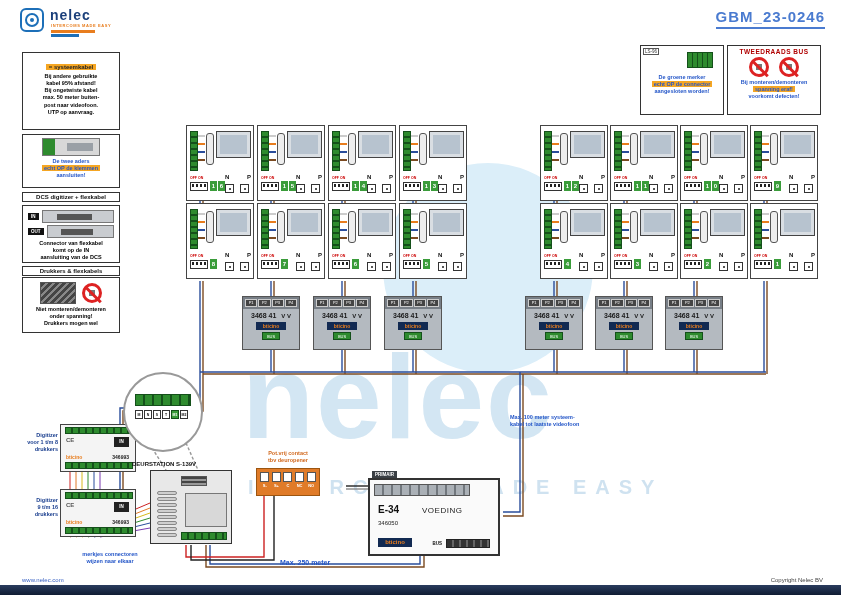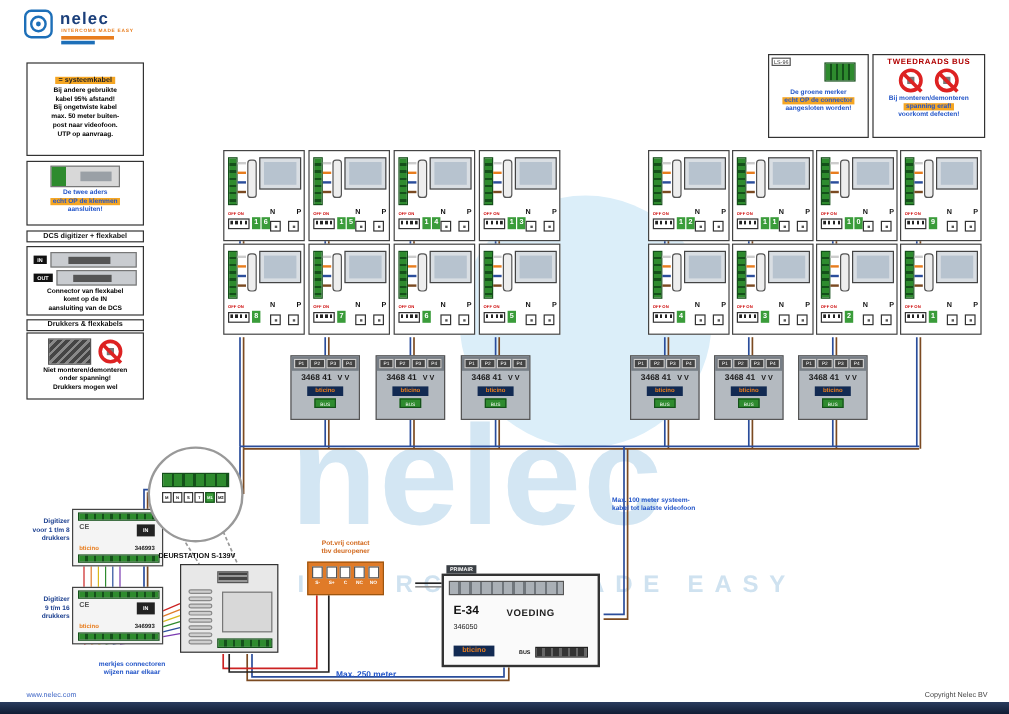--- a/index.html
+++ b/index.html
@@ -109,21 +109,21 @@
   .contact{left:256px;top:468px;width:64px;height:28px;background:#e07b28;border:1px solid #9c5510;display:flex;justify-content:space-around;padding:3px 2px 0;z-index:2}
   .c-cell{display:flex;flex-direction:column;align-items:center}
   .c-sq{width:9px;height:10px;background:#fff;border:1px solid #555}
   .c-lab{font-size:4px;color:#fff;font-weight:bold;margin-top:1px}
 
   
   .power{left:368px;top:478px;width:132px;height:78px;border:2px solid #333;background:#fafafa;z-index:2}
   .p-tag{left:372px;top:471px;background:#3a3f44;color:#fff;font-size:4.5px;font-weight:bold;padding:1px 3px;z-index:3}
   .p-strip{position:absolute;left:4px;top:4px;width:96px;height:12px;background:repeating-linear-gradient(90deg,#aab0b6 0 7px,#70767c 7px 9px);border:1px solid #555}
   .p-model{position:absolute;left:8px;top:24px;font-size:10px;font-weight:bold;color:#111}
-  .p-name{position:absolute;left:52px;top:26px;font-size:8px;font-weight:bold;color:#222;letter-spacing:.5px}
+  .p-name{position:absolute;left:52px;top:26px;font-size:8px;font-weight:normal;color:#222;letter-spacing:.5px}
   .p-sku{position:absolute;left:8px;top:40px;font-size:6px;color:#222}
   .p-brand{position:absolute;left:8px;bottom:7px;width:34px;height:9px;background:#122a52;color:#e87d1e;font-size:6px;font-weight:bold;text-align:center;line-height:9px}
   .p-buslabel{position:absolute;right:56px;bottom:8px;font-size:4.5px;font-weight:bold;color:#111}
   .p-term{position:absolute;right:8px;bottom:6px;width:44px;height:9px;background:repeating-linear-gradient(90deg,#333 0 5px,#666 5px 7px);border:1px solid #222}
 
   
   .ann-blue{color:#2456c8;font-weight:bold;z-index:3}
   .max100{left:510px;top:414px;font-size:7px;line-height:1.35}
   .max250{left:280px;top:559px;font-size:7px}
   .connect{left:60px;top:551px;width:100px;text-align:center;font-size:5.5px;line-height:1.3}
@@ -203,20 +203,21 @@
       <polyline points="100,471 100,490" fill="none" stroke="#7a3ab0" stroke-width="1"></polyline>
     </svg>
 
   <div class="abs logo hdr">
     <div class="logo-icon"></div>
     <div class="logo-name">nelec</div>
     <div class="logo-tag">intercoms made easy</div>
     <div class="logo-bar1"></div>
     <div class="logo-bar2"></div>
   </div>
+  <div class="abs doc-id">GBM_23-0246</div>
 
   <div class="abs note" style="top:52px;height:78px">
     <div class="note-title">= systeemkabel</div>
     <div>
         <div class="note-line" style="color: inherit;">Bij andere gebruikte</div>
         <div class="note-line" style="color: inherit;">kabel 95% afstand!</div>
         <div class="note-line" style="color: inherit;">Bij ongetwiste kabel</div>
         <div class="note-line" style="color: inherit;">max. 50 meter buiten-</div>
         <div class="note-line" style="color: inherit;">post naar videofoon.</div>
         <div class="note-line" style="color: inherit;">UTP op aanvraag.</div>

